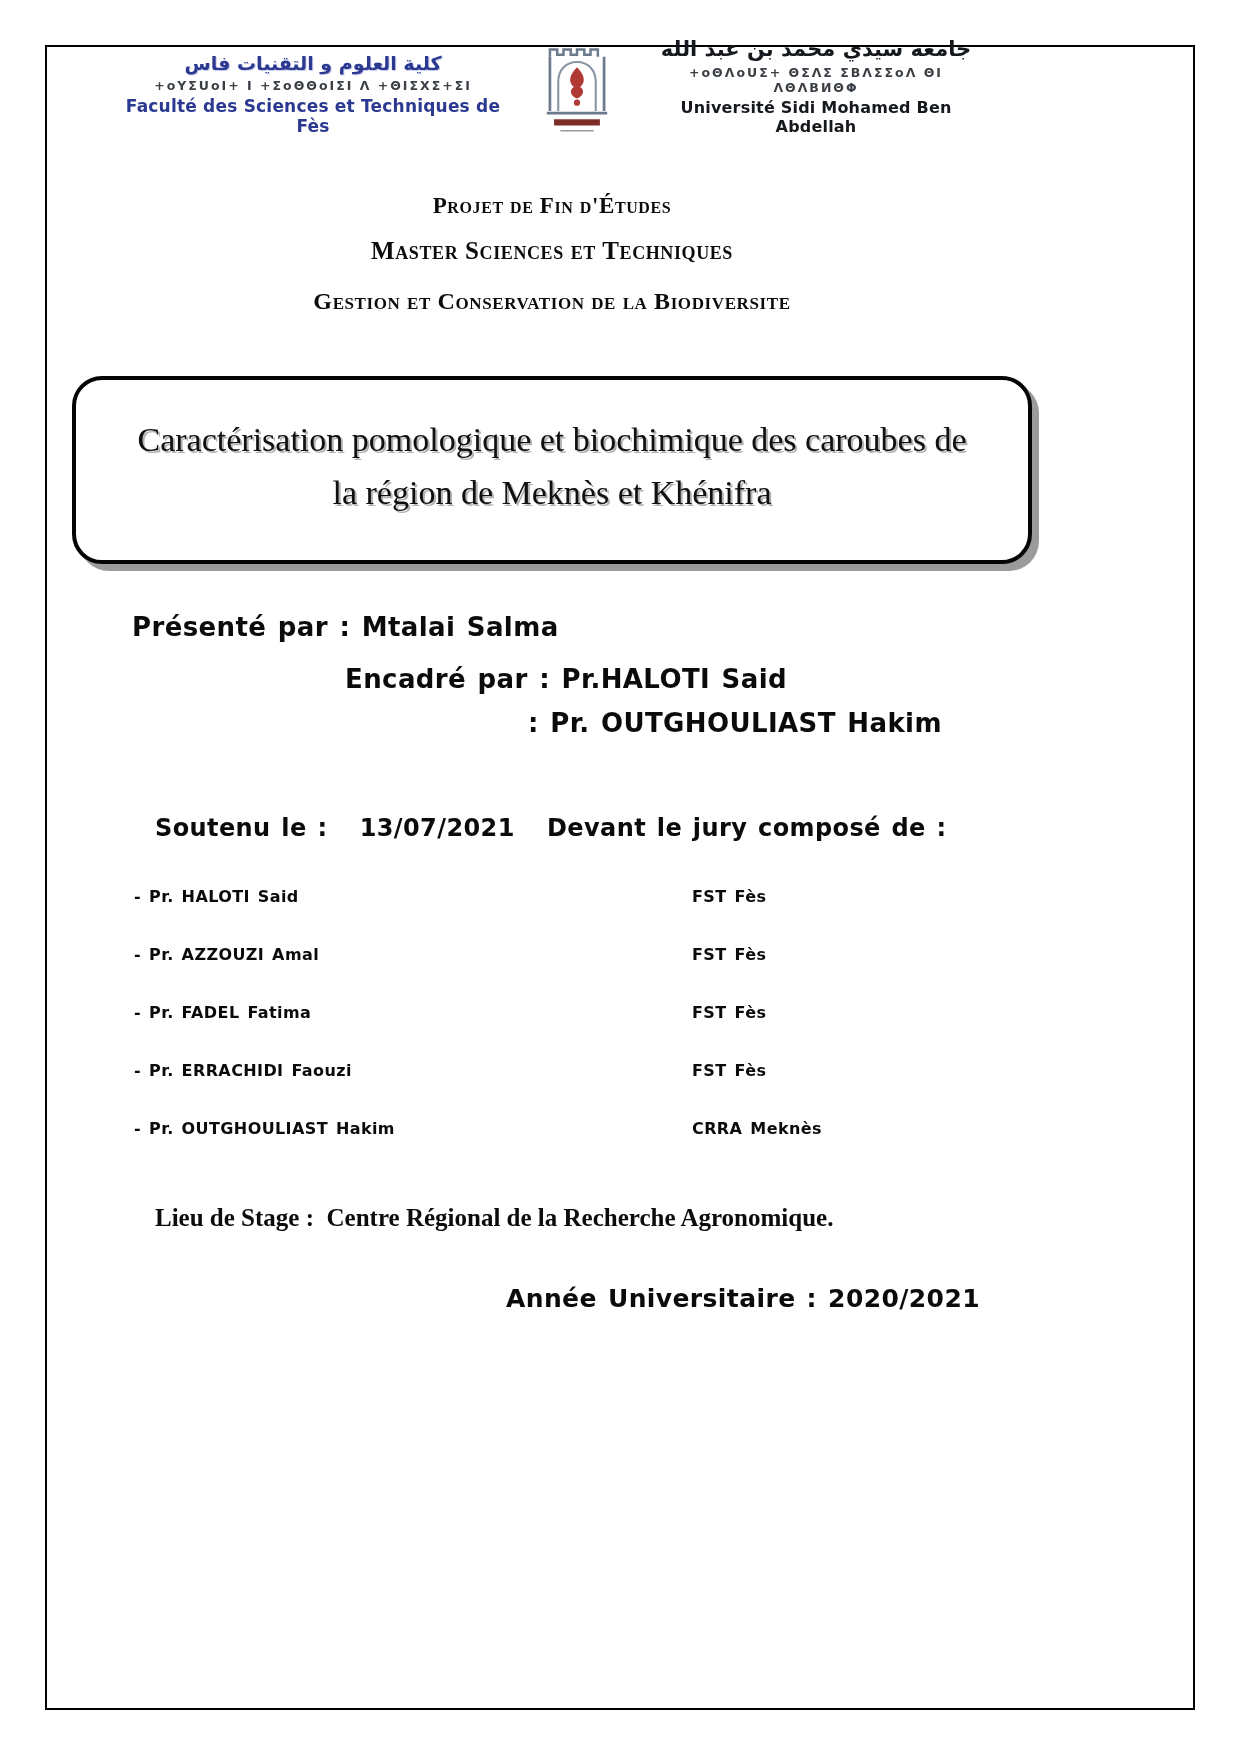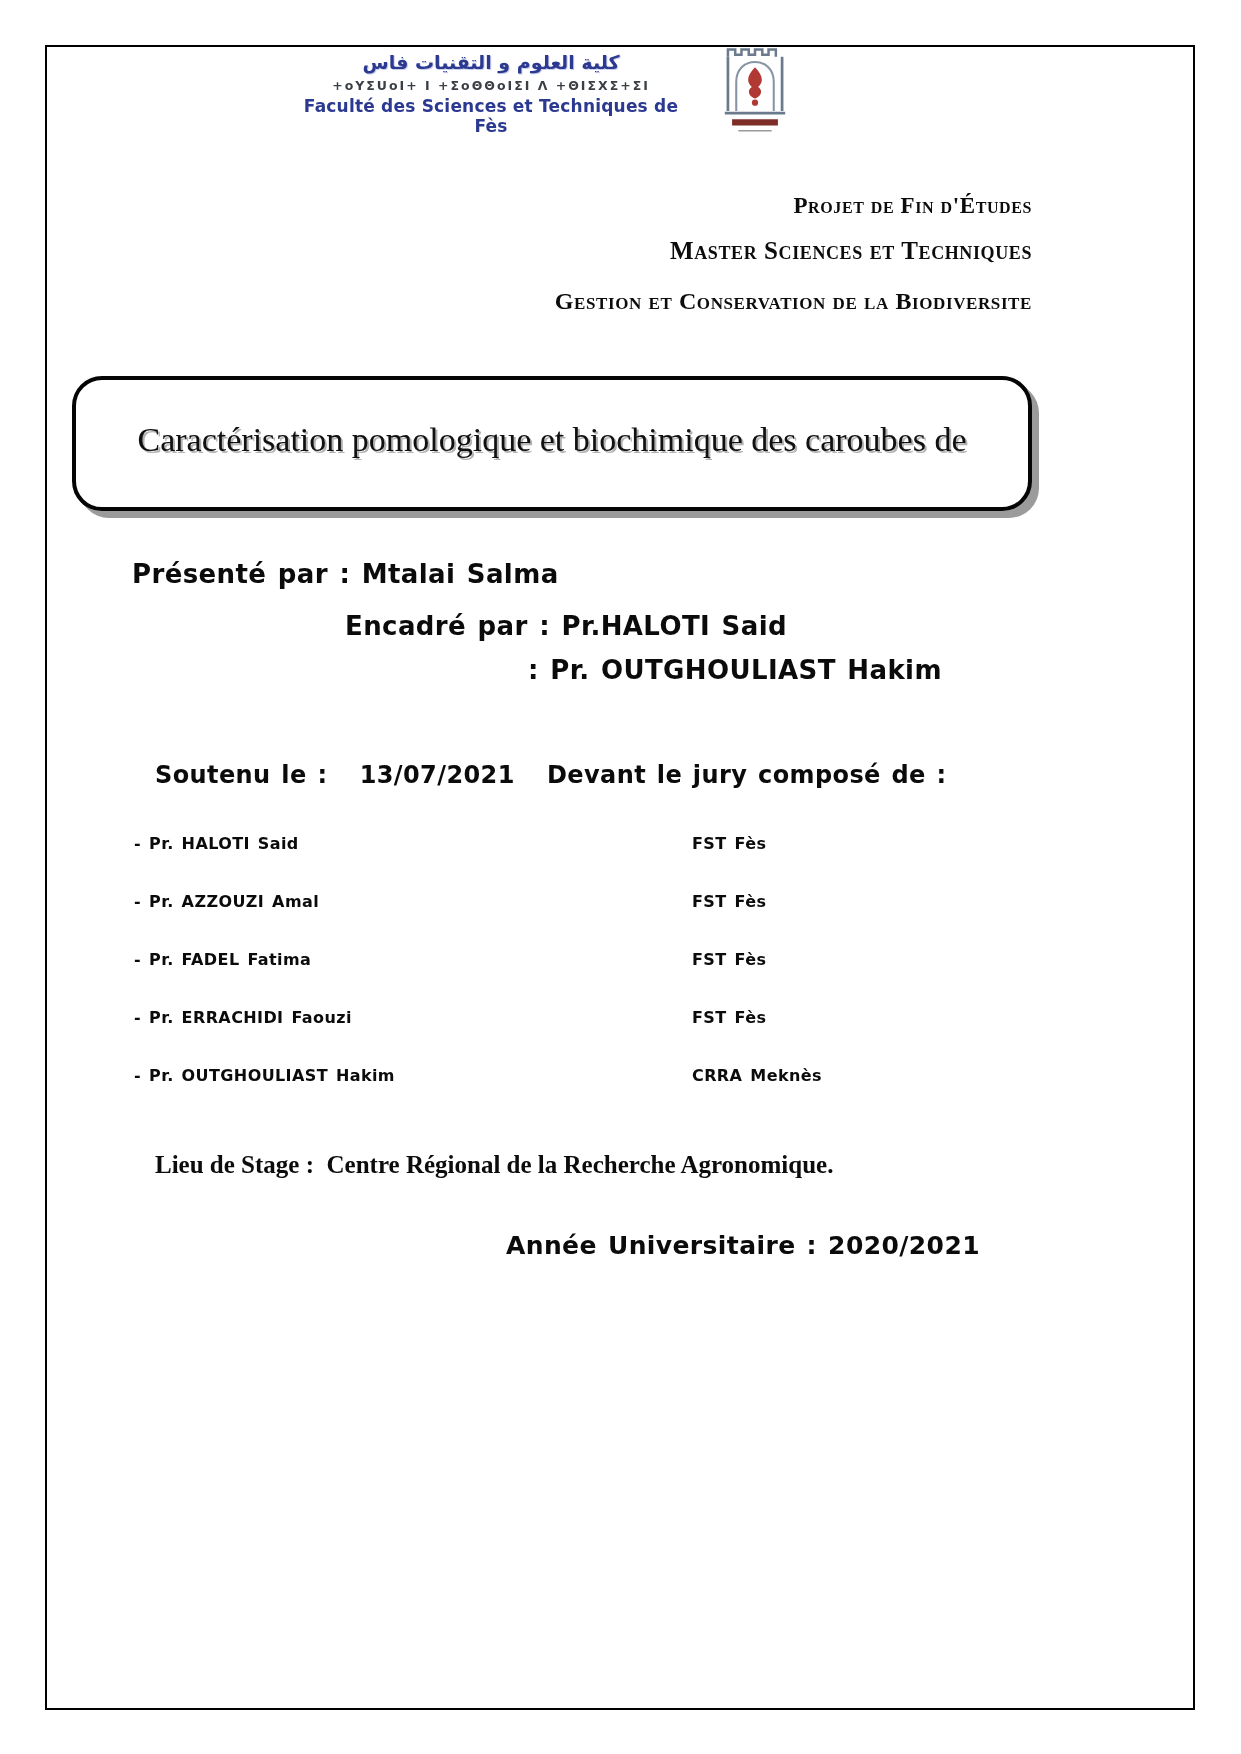--- a/index.html
+++ b/index.html
@@ -57,21 +57,21 @@
   .latin {
     font-weight: bold;
     margin-top: 3px;
     font-size: 17px;
     letter-spacing: 0.2px;
   }
   .right .latin { font-size: 16px; color: #15181c; }
   .logo { width: 96px; flex: 0 0 96px; display: flex; justify-content: center; }
 
   
-  .intro { margin-top: 56px; text-align: right; }
+  .intro { margin-top: 56px; text-align: center; }
   .sc {
     font-family: "Liberation Serif", serif;
     font-variant: small-caps;
     font-weight: bold;
     color: #0c0c0c;
     line-height: 1.25;
     letter-spacing: 0.6px;
   }
   .l1 { font-size: 23px; margin-bottom: 14px; }
   .l2 { font-size: 18px; margin-bottom: 18px; }
@@ -158,31 +158,37 @@
           <path d="M20 20 v52 M72 20 v52" fill="none" stroke="#6b7b8d" stroke-width="2.6"></path>
           <path d="M28 72 V44 c0 -12 8 -19 18 -19 c10 0 18 7 18 19 V72" fill="none" stroke="#8795a5" stroke-width="2"></path>
           <path d="M46 30 c-7 7 -9 14 -3 19 c-5 3 -3 9 3 11 c6 -2 8 -8 3 -11 c6 -5 4 -12 -3 -19 z" fill="#b03a33"></path>
           <circle cx="46" cy="64" r="3" fill="#b03a33"></circle>
           <path d="M17 74 h58" stroke="#6b7b8d" stroke-width="2.6"></path>
           <path d="M24 80 h44 v6 h-44 z" fill="#7d2c28"></path>
           <path d="M30 91 h32" stroke="#999999" stroke-width="1.5"></path>
         </svg>
       </div>
 
+      <div class="inst right">
+        <div class="arabic dark">جامعة سيدي محمد بن عبد الله</div>
+        <div class="tifinagh">+oΘΛoUΣ+ ΘΣΛΣ ΣBΛΣΣoΛ ΘI ΛΘΛBИΘΦ</div>
+        <div class="latin dark">Université Sidi Mohamed Ben Abdellah</div>
+      </div>
     </div>
 
     <div class="intro">
       <div class="sc l1">Projet de Fin d'Études</div>
       <div class="sc l3">Master Sciences et Techniques</div>
       <div class="sc l4">Gestion et Conservation de la Biodiversite</div>
     </div>
 
     <div class="title-box">
       <div class="thesis-title">
         <span>Caractérisation pomologique et biochimique des caroubes de</span><br>
+        <span>la région de Meknès et Khénifra</span>
       </div>
     </div>
 
     <div class="comic presented">Présenté par : Mtalai Salma</div>
     <div class="comic encadre1">Encadré par : Pr.HALOTI Said</div>
     <div class="comic encadre2">: Pr. OUTGHOULIAST Hakim</div>
 
     <div class="comic soutenu">Soutenu le :   13/07/2021   Devant le jury composé de :</div>
 
     <div class="jury">

